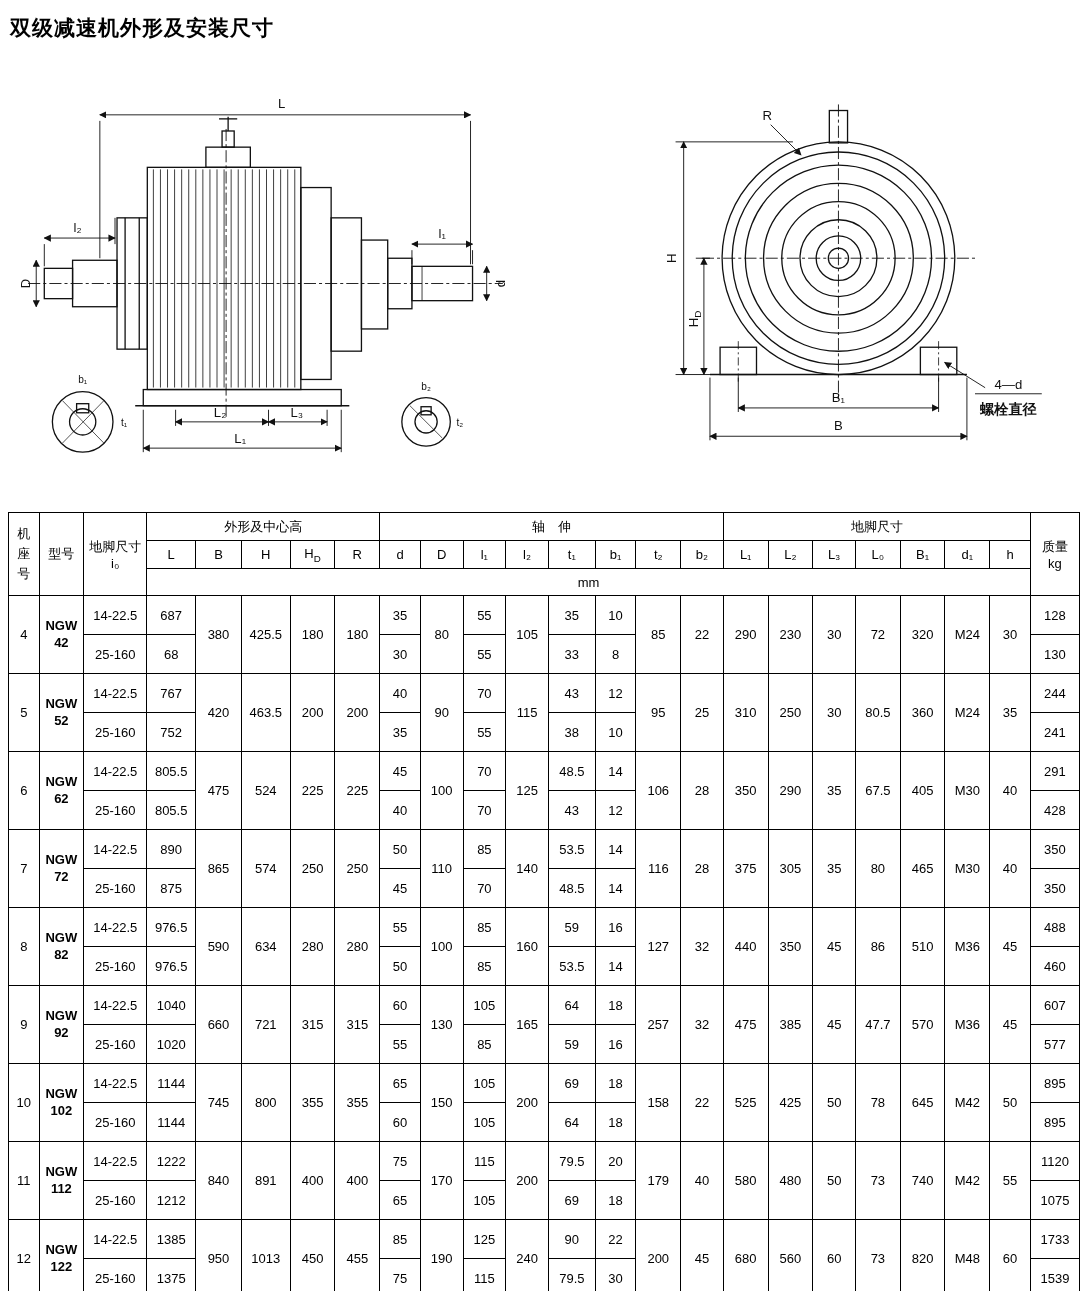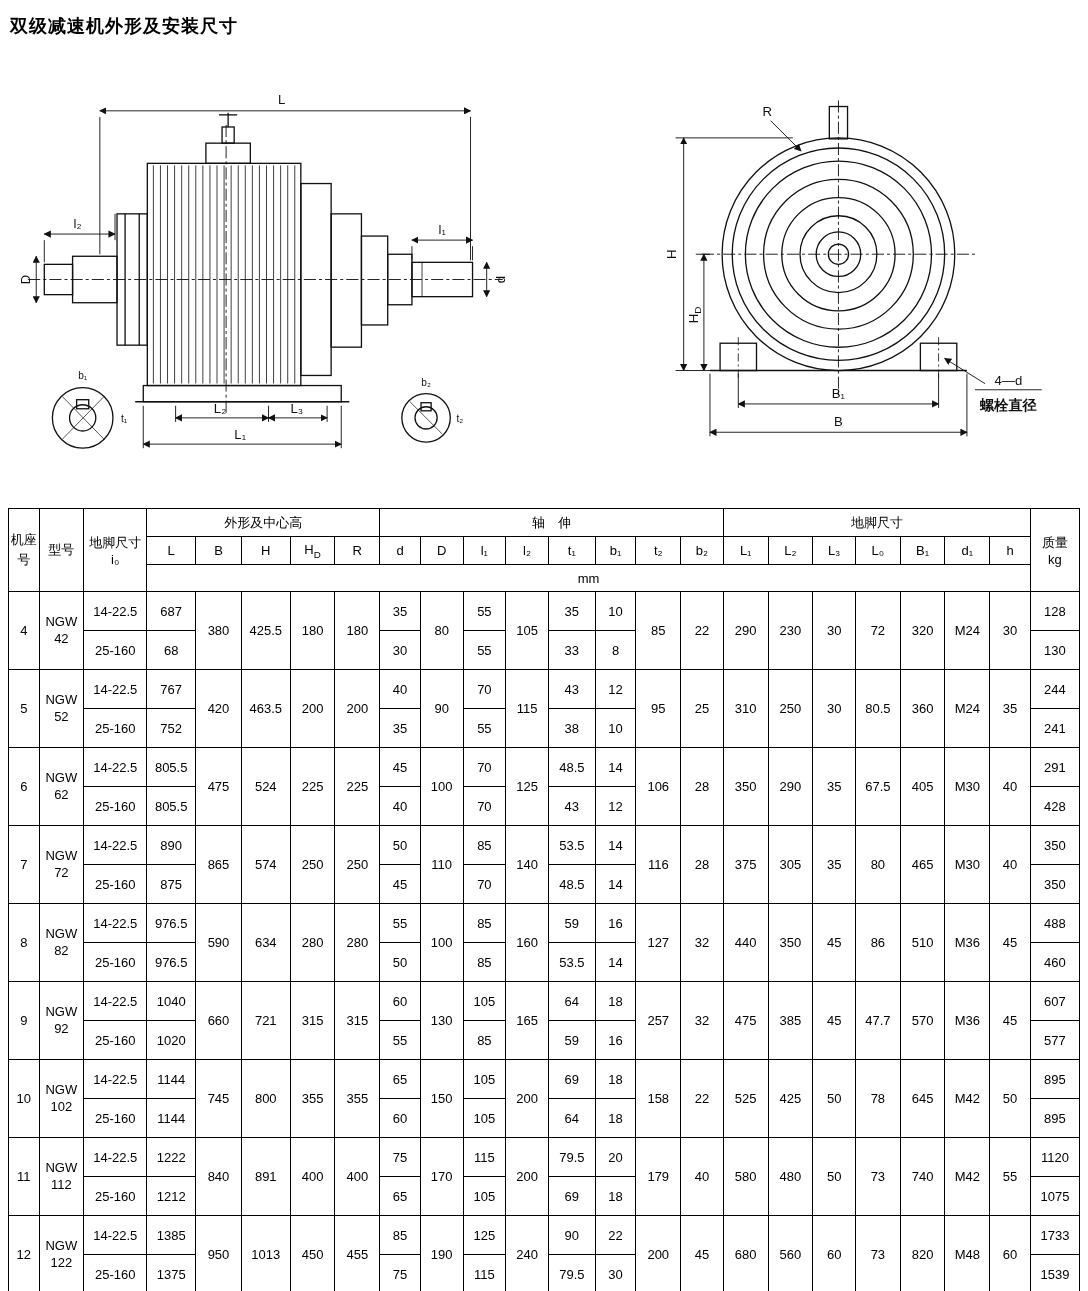--- a/index.html
+++ b/index.html
@@ -1,32 +1,32 @@
 <!DOCTYPE html>
 <html><head>
 <meta charset="utf-8">
 <style>
   html,body{margin:0;padding:0;background:#fff;color:#000;
     font-family:"Liberation Sans","DejaVu Sans",sans-serif;}
   .page{width:1088px;min-height:1291px;box-sizing:border-box;padding:14px 8px 10px;}
-  .title{font-size:18px;font-weight:bold;letter-spacing:1px;margin:0 0 14px 2px;}
+  .title{font-size:21px;font-weight:bold;letter-spacing:1px;margin:0 0 14px 2px;}
   .drawings{display:flex;justify-content:space-between;align-items:flex-start;
     padding:10px 34px 6px 6px;height:450px;box-sizing:border-box;}
   svg{overflow:visible;}
   svg text{font-family:"Liberation Sans","DejaVu Sans",sans-serif;font-size:13px;fill:#111;}
   svg .tiny{font-size:10px;}
   svg .cap{font-size:14px;font-weight:bold;}
   table{border-collapse:collapse;table-layout:fixed;width:1072px;font-size:13px;margin-top:6px;}
   th,td{border:1px solid #000;text-align:center;vertical-align:middle;padding:1px 0;
     overflow:hidden;font-weight:normal;}
   thead th{height:25px;}
   thead tr.unit td{height:24px;}
   tbody td{height:36px;}
-  .vhead{width:30px;word-break:break-all;line-height:1.55;padding:0 1px;}
-  .model{white-space:pre-line;line-height:1.3;}
+  .vhead{width:30px;word-break:break-all;line-height:1.55;padding:0 7px;}
+  .model{white-space:pre-line;line-height:1.3;font-weight:bold;}
   sub{font-size:75%;}
 </style>
 </head>
 <body>
 
 <div class="page">
 
   <h1 class="title">双级减速机外形及安装尺寸</h1>
 
   <div class="drawings">

